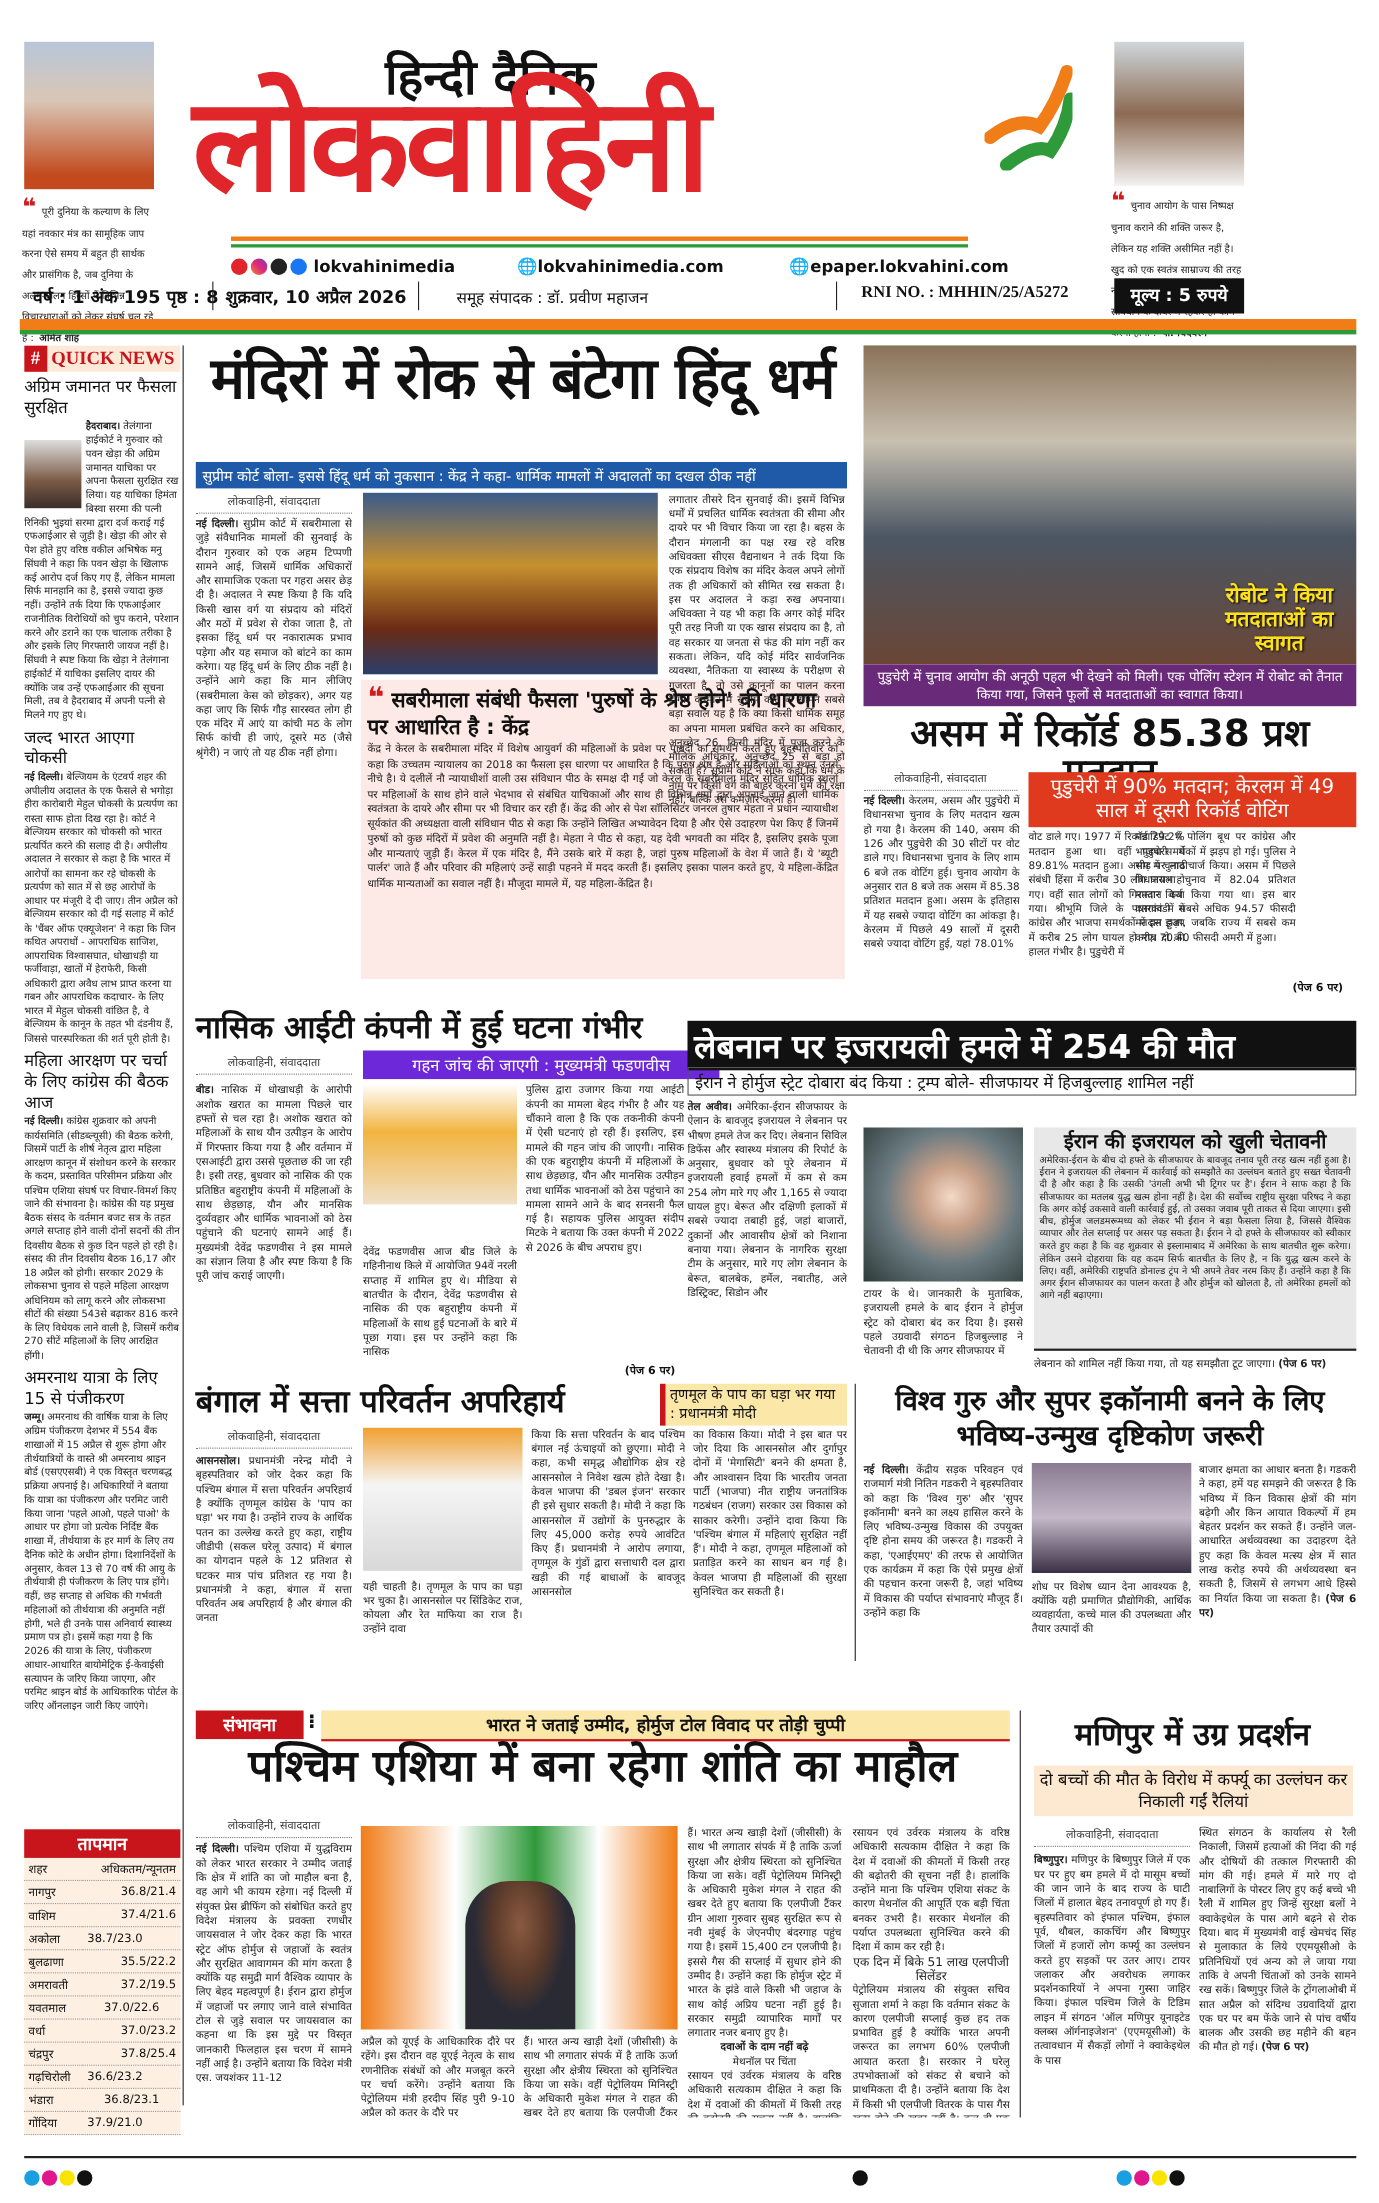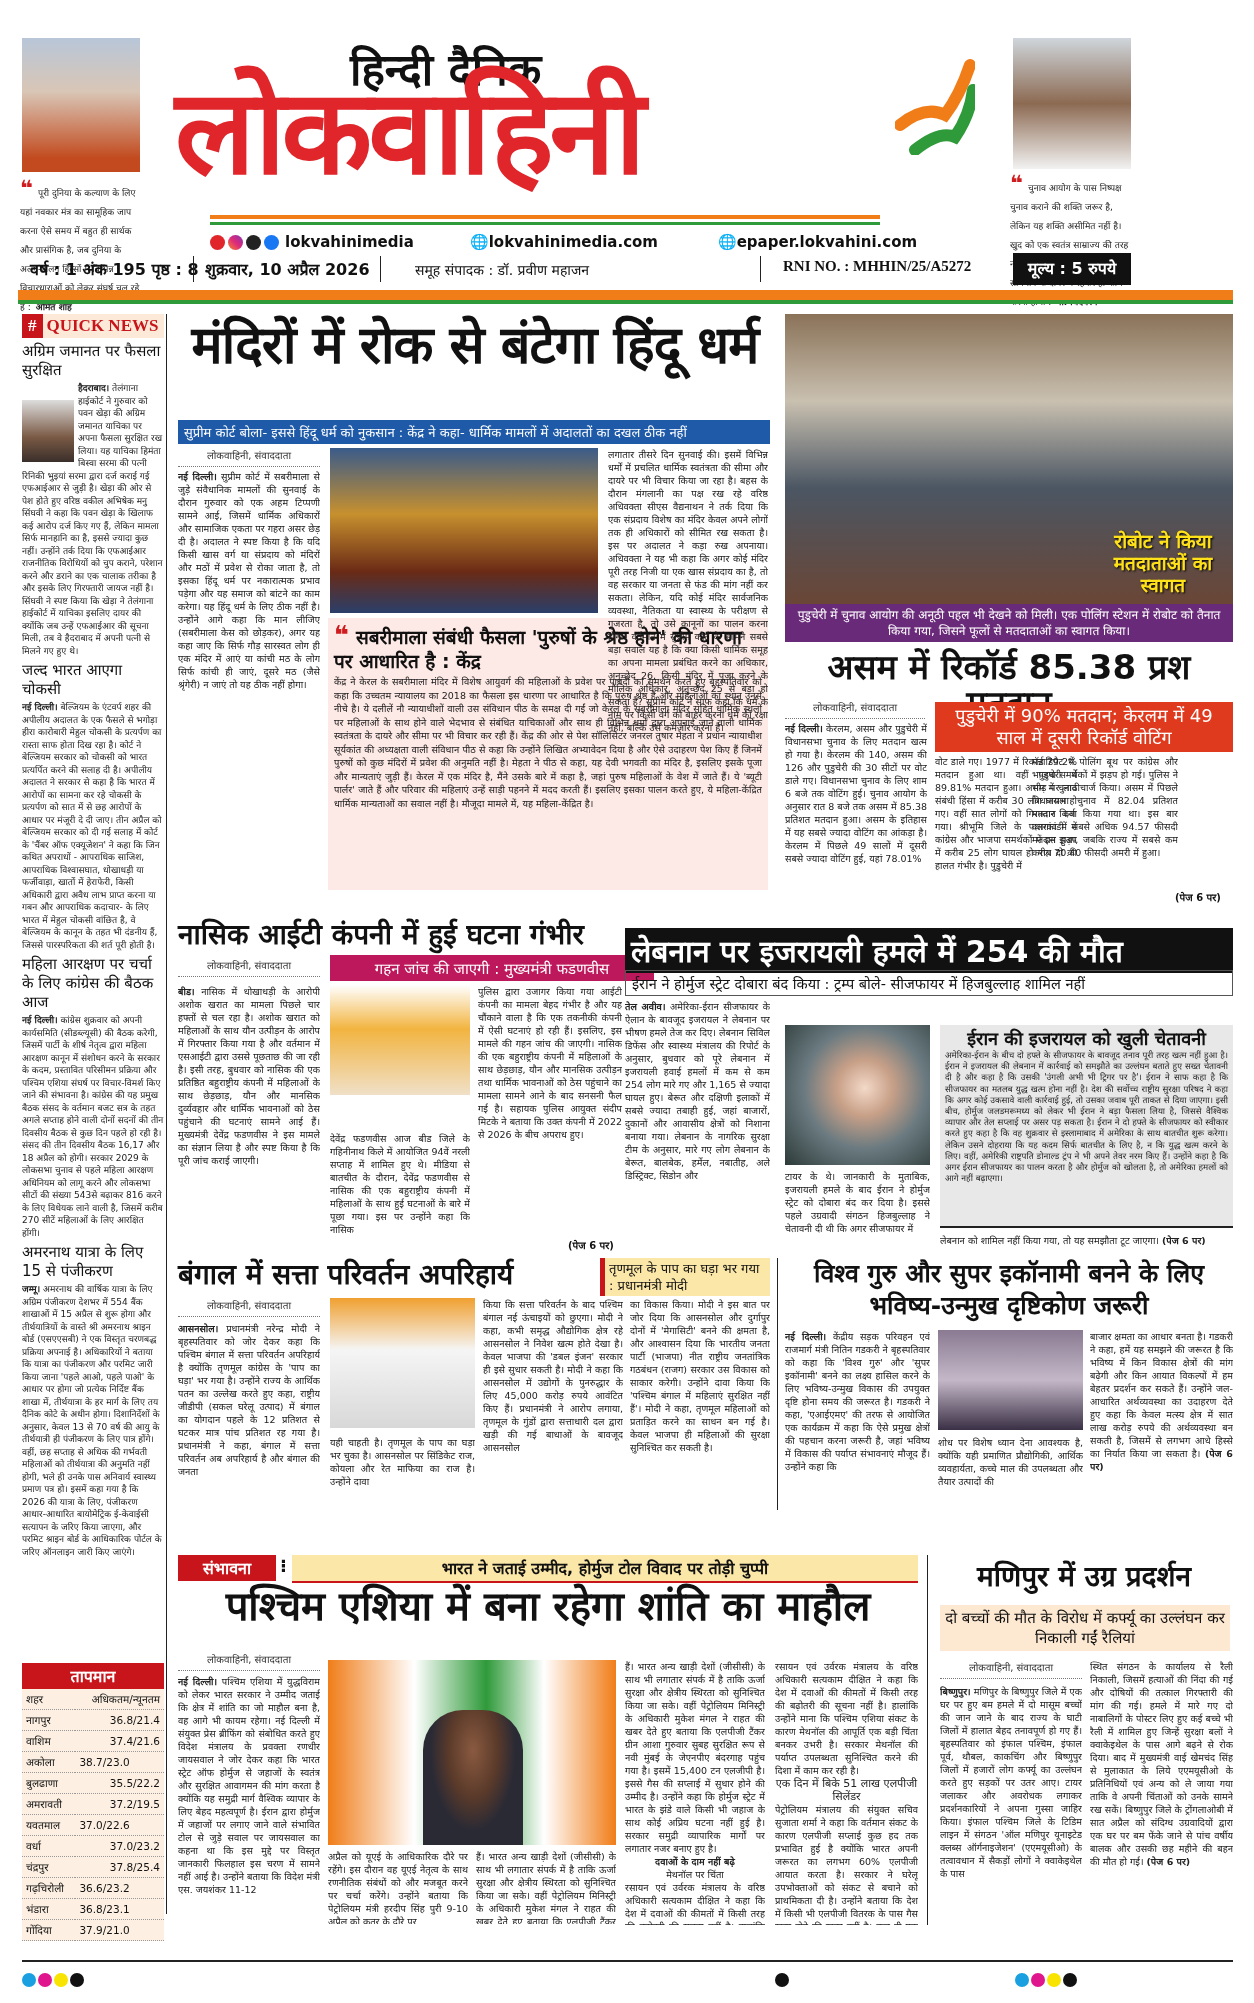--- a/index.html
+++ b/index.html
@@ -120,37 +120,37 @@
     <tr>
           <td>बुलढाणा</td>
           <td style="text-align:right">35.5/22.2</td>
         </tr>
     <tr>
           <td>अमरावती</td>
           <td style="text-align:right">37.2/19.5</td>
         </tr>
     <tr>
           <td>यवतमाल</td>
-          <td style="text-align:left">37.0/22.6</td>
+          <td style="text-align:center">37.0/22.6</td>
         </tr>
     <tr>
           <td>वर्धा</td>
           <td style="text-align:right">37.0/23.2</td>
         </tr>
     <tr>
           <td>चंद्रपुर</td>
           <td style="text-align:right">37.8/25.4</td>
         </tr>
     <tr>
           <td>गढ़चिरोली</td>
           <td style="text-align:left">36.6/23.2</td>
         </tr>
     <tr>
           <td>भंडारा</td>
-          <td style="text-align:left">36.8/23.1</td>
+          <td style="text-align:center">36.8/23.1</td>
         </tr>
     <tr>
           <td>गोंदिया</td>
           <td style="text-align:left">37.9/21.0</td>
         </tr>
   </tbody>
     </table>
 </div>
 
 <div class="abs hl" style="left:180px;top:318px;width:590px;font-size:52px;text-align:center;letter-spacing:-1px">मंदिरों में रोक से बंटेगा हिंदू धर्म</div>
@@ -179,21 +179,21 @@
 <div class="abs" style="left:935px;top:702px;width:298px;background:#e03a1e;color:#fff;font-size:18px;text-align:center;padding:3px 4px;line-height:22px">पुडुचेरी में 90% मतदान; केरलम में 49 साल में दूसरी रिकॉर्ड वोटिंग</div>
 <div class="abs col" style="left:785px;top:722px;width:142px;height:180px;overflow:hidden">
   <b>नई दिल्ली।</b> <span>केरलम, असम और पुडुचेरी में विधानसभा चुनाव के लिए मतदान खत्म हो गया है। केरलम की 140, असम की 126 और पुडुचेरी की 30 सीटों पर वोट डाले गए। विधानसभा चुनाव के लिए शाम 6 बजे तक वोटिंग हुई। चुनाव आयोग के अनुसार रात 8 बजे तक असम में 85.38 प्रतिशत मतदान हुआ। असम के इतिहास में यह सबसे ज्यादा वोटिंग का आंकड़ा है। केरलम में पिछले 49 सालों में दूसरी सबसे ज्यादा वोटिंग हुई, यहां 78.01%</span>
 </div>
 <div class="abs col" style="left:935px;top:755px;width:142px;height:148px;overflow:hidden">वोट डाले गए। 1977 में रिकॉर्ड 79.2% मतदान हुआ था। वहीं पुडुचेरी में 89.81% मतदान हुआ। असम में चुनाव संबंधी हिंसा में करीब 30 लोग घायल हो गए। वहीं सात लोगों को गिरफ्तार किया गया। श्रीभूमि जिले के पथारकांडी में कांग्रेस और भाजपा समर्थकों में इस झड़प में करीब 25 लोग घायल हो गए। दो की हालत गंभीर है। पुडुचेरी में</div>
 <div class="abs col" style="left:1032px;top:755px;width:146px;height:134px;overflow:hidden">मन्नाडिपेट में पोलिंग बूथ पर कांग्रेस और भाजपा समर्थकों में झड़प हो गई। पुलिस ने भीड़ पर लाठीचार्ज किया। असम में पिछले विधानसभा चुनाव में 82.04 प्रतिशत मतदान दर्ज किया गया था। इस बार दलगांव में सबसे अधिक 94.57 फीसदी मतदान हुआ, जबकि राज्य में सबसे कम करीब 70.40 फीसदी अमरी में हुआ।</div>
 <div class="abs pg" style="left:1175px;top:890px;font-size:10px">(पेज 6 पर)</div>
 
 <div class="abs hl" style="left:178px;top:920px;width:445px;font-size:28px">नासिक आईटी कंपनी में हुई घटना गंभीर</div>
 <div class="abs byline" style="left:178px;top:958px;width:142px">लोकवाहिनी, संवाददाता</div>
-<div class="abs" style="left:330px;top:955px;width:324px;background:#be185d;color:#fff;font-size:15px;text-align:center;padding:3px 2px">गहन जांच की जाएगी : मुख्यमंत्री फडणवीस</div>
+<div class="abs" style="left:330px;top:955px;width:324px;background:#6d28d9;color:#fff;font-size:15px;text-align:center;padding:3px 2px">गहन जांच की जाएगी : मुख्यमंत्री फडणवीस</div>
 <div class="abs col" style="left:178px;top:985px;width:142px;height:265px;overflow:hidden">
   <b>बीड।</b> <span>नासिक में धोखाधड़ी के आरोपी अशोक खरात का मामला पिछले चार हफ्तों से चल रहा है। अशोक खरात को महिलाओं के साथ यौन उत्पीड़न के आरोप में गिरफ्तार किया गया है और वर्तमान में एसआईटी द्वारा उससे पूछताछ की जा रही है। इसी तरह, बुधवार को नासिक की एक प्रतिष्ठित बहुराष्ट्रीय कंपनी में महिलाओं के साथ छेड़छाड़, यौन और मानसिक दुर्व्यवहार और धार्मिक भावनाओं को ठेस पहुंचाने की घटनाएं सामने आई हैं। मुख्यमंत्री देवेंद्र फडणवीस ने इस मामले का संज्ञान लिया है और स्पष्ट किया है कि पूरी जांच कराई जाएगी।</span>
 </div>
 <div class="abs photo" style="left:330px;top:985px;width:140px;height:110px;background:linear-gradient(180deg,#fff 0%,#f2b440 40%,#f0e0c8 100%)"></div>
 <div class="abs col" style="left:330px;top:1132px;width:140px;height:118px;overflow:hidden">देवेंद्र फडणवीस आज बीड जिले के गहिनीनाथ किले में आयोजित 94वें नरली सप्ताह में शामिल हुए थे। मीडिया से बातचीत के दौरान, देवेंद्र फडणवीस से नासिक की एक बहुराष्ट्रीय कंपनी में महिलाओं के साथ हुई घटनाओं के बारे में पूछा गया। इस पर उन्होंने कहा कि नासिक</div>
 <div class="abs col" style="left:478px;top:985px;width:144px;height:255px;overflow:hidden">पुलिस द्वारा उजागर किया गया आईटी कंपनी का मामला बेहद गंभीर है और यह चौंकाने वाला है कि एक तकनीकी कंपनी में ऐसी घटनाएं हो रही हैं। इसलिए, इस मामले की गहन जांच की जाएगी। नासिक की एक बहुराष्ट्रीय कंपनी में महिलाओं के साथ छेड़छाड़, यौन और मानसिक उत्पीड़न तथा धार्मिक भावनाओं को ठेस पहुंचाने का मामला सामने आने के बाद सनसनी फैल गई है। सहायक पुलिस आयुक्त संदीप मिटके ने बताया कि उक्त कंपनी में 2022 से 2026 के बीच अपराध हुए।</div>
 <div class="abs pg" style="left:568px;top:1238px;font-size:10px">(पेज 6 पर)</div>
 
 <div class="abs" style="left:625px;top:928px;width:608px;background:#111;color:#fff;font-size:30px;font-weight:bold;padding:2px 6px;white-space:nowrap;overflow:hidden">लेबनान पर इजरायली हमले में 254 की मौत</div>
 <div class="abs" style="left:625px;top:970px;width:608px;border:1px solid #555;font-size:14.5px;padding:2px 6px;white-space:nowrap;overflow:hidden">ईरान ने होर्मुज स्ट्रेट दोबारा बंद किया : ट्रम्प बोले- सीजफायर में हिजबुल्लाह शामिल नहीं</div>

